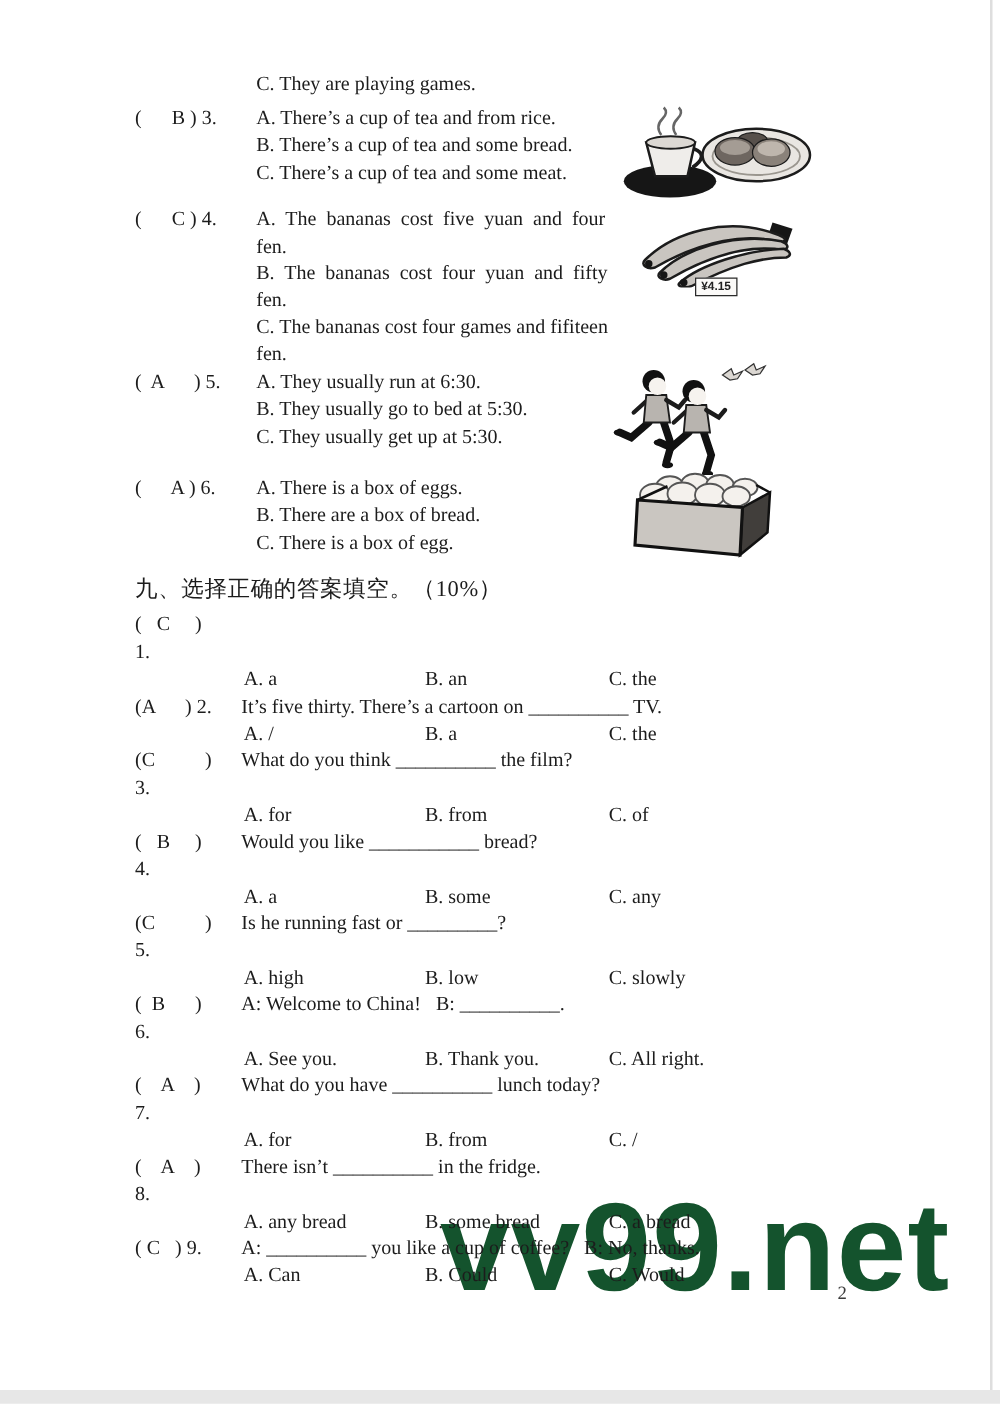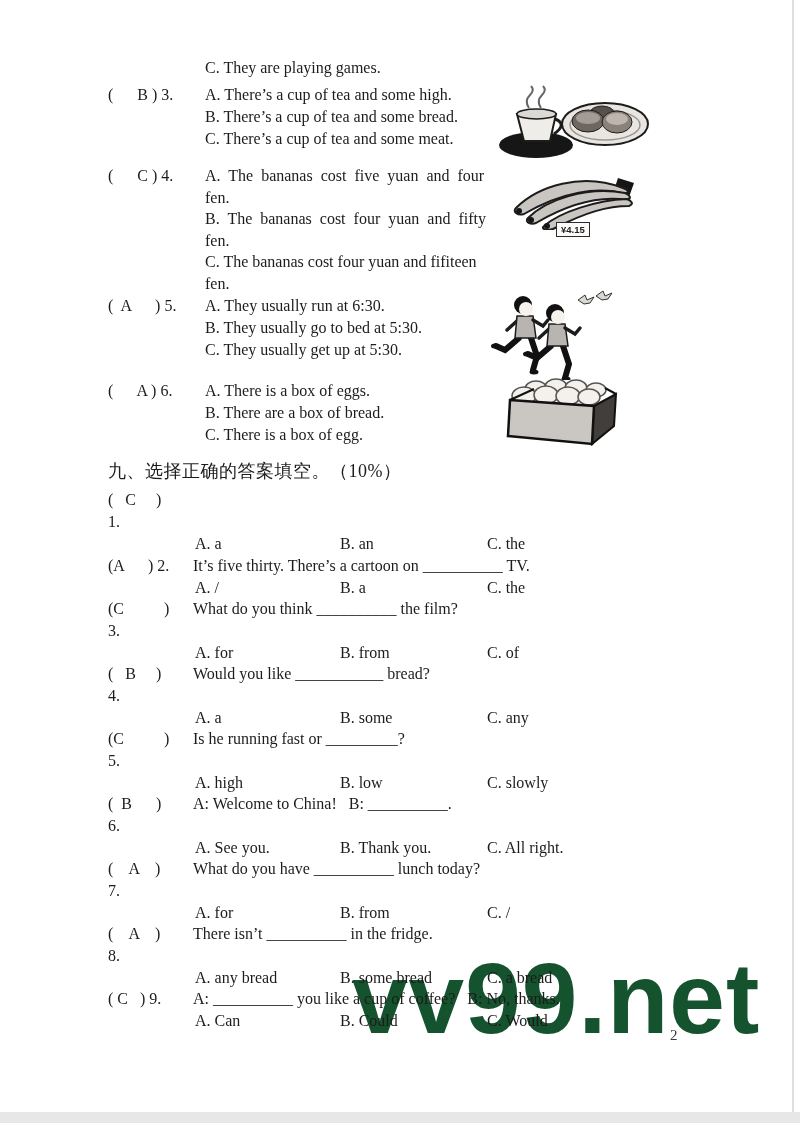--- a/index.html
+++ b/index.html
@@ -21,21 +21,21 @@
 </head>
 <body>
 
 <div class="page">
 
   <div class="watermark">vv99.net</div>
 
   <div class="t" style="top:58px;left:205px">C. They are playing games.</div>
 
   <div class="t" style="top:85px;left:108px">(      B ) 3.</div>
-  <div class="t" style="top:85px;left:205px">A. There’s a cup of tea and some high.</div>
+  <div class="t" style="top:85px;left:205px">A. There’s a cup of tea and from rice.</div>
   <div class="t" style="top:129px;left:205px">C. There’s a cup of tea and some meat.</div>
   <div class="t" style="top:107px;left:205px">B. There’s a cup of tea and some bread.</div>
 
   <svg class="illu" style="left:492px;top:84px" width="158" height="78" viewBox="0 0 158 78">
     <ellipse cx="44" cy="61" rx="37" ry="13" fill="#161616"></ellipse>
     <ellipse cx="113" cy="40" rx="43" ry="21" fill="#e9e6e2" stroke="#1c1c1c" stroke-width="2"></ellipse>
     <ellipse cx="113" cy="41" rx="35" ry="15" fill="none" stroke="#9a968f" stroke-width="1.5"></ellipse>
     <ellipse cx="110" cy="29" rx="12" ry="7" fill="#57504b" stroke="#1c1c1c"></ellipse>
     <ellipse cx="96" cy="37" rx="16" ry="11" fill="#6e6660" stroke="#1c1c1c"></ellipse>
     <ellipse cx="96" cy="34" rx="12" ry="6" fill="#a49c94"></ellipse>
@@ -46,21 +46,21 @@
     <path d="M63,35 q13,5 -1,15" fill="none" stroke="#1c1c1c" stroke-width="3"></path>
     <path d="M37,24 q-5,-7 1,-13 q5,-5 1,-9" fill="none" stroke="#666" stroke-width="2"></path>
     <path d="M49,24 q-5,-7 1,-13 q5,-5 1,-9" fill="none" stroke="#666" stroke-width="2"></path>
   </svg>
 
   <div class="t" style="top:166px;left:108px">(      C ) 4.</div>
   <div class="t" style="top:166px;left:205px">A.  The  bananas  cost  five  yuan  and  four</div>
   <div class="t" style="top:188px;left:205px">fen.</div>
   <div class="t" style="top:209px;left:205px">B.  The  bananas  cost  four  yuan  and  fifty</div>
   <div class="t" style="top:231px;left:205px">fen.</div>
-  <div class="t" style="top:252px;left:205px">C. The bananas cost four yuan and fifiteen</div>
+  <div class="t" style="top:252px;left:205px">C. The bananas cost four games and fifiteen</div>
   <div class="t" style="top:274px;left:205px">fen.</div>
 
   <svg class="illu" style="left:502px;top:168px" width="160" height="62" viewBox="0 0 160 62">
     <path d="M116,10 L132,15 L127,29 L112,22 Z" fill="#161616"></path>
     <path d="M121,20 C80,4 36,18 14,40 C10,44 16,48 22,46 C60,24 96,18 123,26 C128,24 126,22 121,20 Z" fill="#c9c5c0" stroke="#1c1c1c" stroke-width="2"></path>
     <path d="M123,25 C84,18 44,32 26,50 C22,54 29,57 34,55 C70,34 100,28 125,32 C130,30 128,27 123,25 Z" fill="#c9c5c0" stroke="#1c1c1c" stroke-width="2"></path>
     <path d="M125,31 C95,32 58,44 42,58 C38,61 46,63 51,61 C84,44 106,38 127,38 C132,36 130,33 125,31 Z" fill="#c9c5c0" stroke="#1c1c1c" stroke-width="2"></path>
     <circle cx="17" cy="43" r="3" fill="#161616"></circle>
     <circle cx="29" cy="52" r="3" fill="#161616"></circle>
     <circle cx="45" cy="58" r="3" fill="#161616"></circle>

